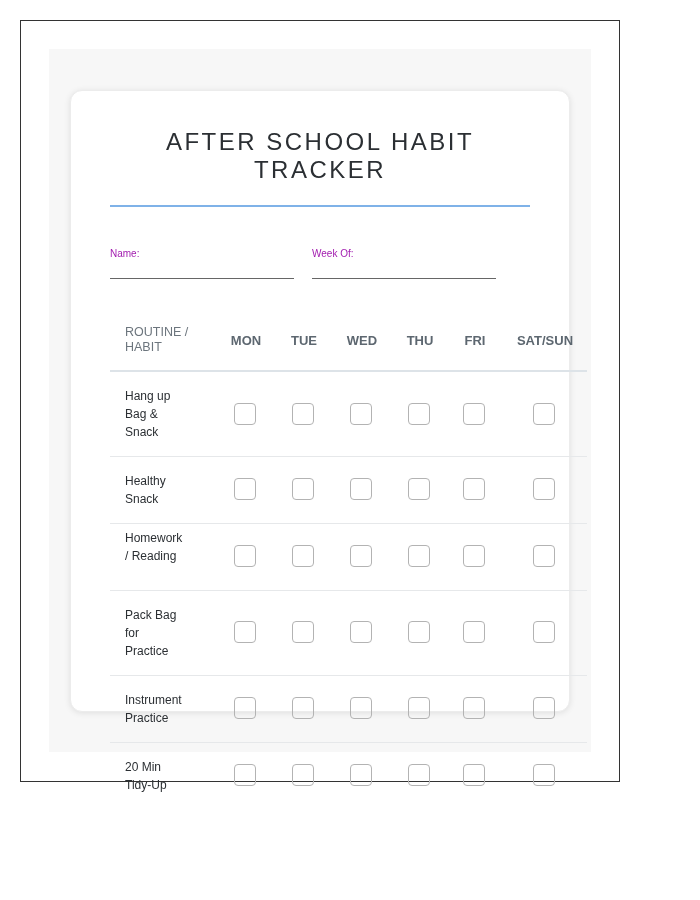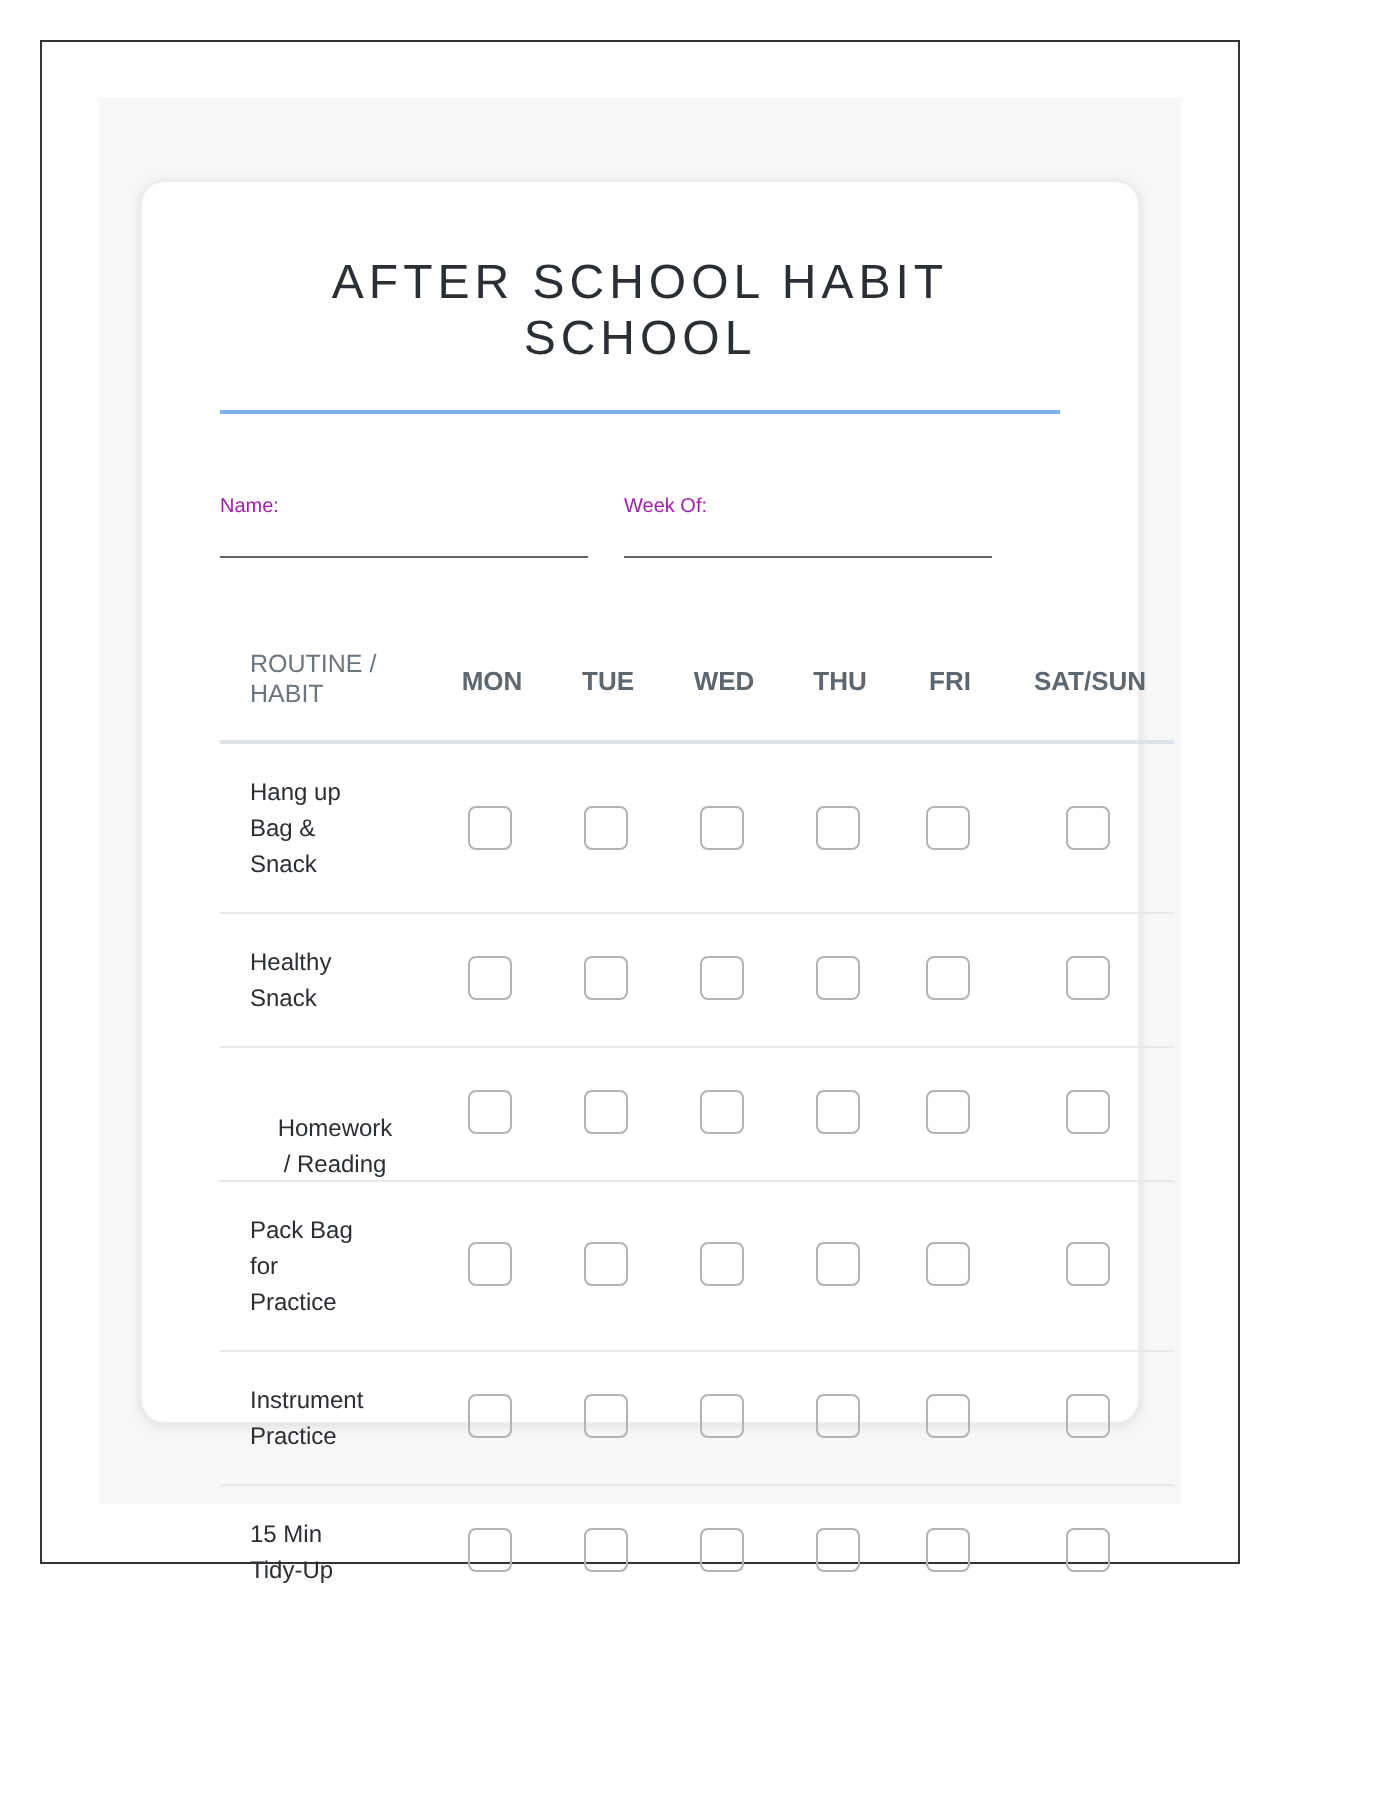--- a/index.html
+++ b/index.html
@@ -29,21 +29,21 @@
   </style>
 </head>
 <body>
 
 <div class="frame"></div>
 <div class="bg"></div>
 <div class="card"></div>
 
 <h1 class="title">
   <span>AFTER SCHOOL HABIT</span><br>
-  <span>SCHOOL</span>
+  <span>TRACKER</span>
 </h1>
 <div class="title-rule"></div>
 
 <span class="field-label" style="left:110px;">Name:</span>
 <div class="field-line" style="left:110px; width:184px;"></div>
 <span class="field-label" style="left:312px;">Week Of:</span>
 <div class="field-line" style="left:312px; width:184px;"></div>
 
 <div class="table">
   <div class="thead">
@@ -82,21 +82,21 @@
     </div>
     <div class="cb" style="left:124px;top:21px;"></div>
     <div class="cb" style="left:182px;top:21px;"></div>
     <div class="cb" style="left:240px;top:21px;"></div>
     <div class="cb" style="left:298px;top:21px;"></div>
     <div class="cb" style="left:353px;top:21px;"></div>
     <div class="cb" style="left:423px;top:21px;"></div>
   </div>
 
   <div class="row" style="height:66px;">
-    <div class="habit-label" style="top:31px;text-align:center;">
+    <div class="habit-label" style="top:5px;">
       <span>Homework</span><br>
       <span>/ Reading</span>
     </div>
     <div class="cb" style="left:124px;top:21px;"></div>
     <div class="cb" style="left:182px;top:21px;"></div>
     <div class="cb" style="left:240px;top:21px;"></div>
     <div class="cb" style="left:298px;top:21px;"></div>
     <div class="cb" style="left:353px;top:21px;"></div>
     <div class="cb" style="left:423px;top:21px;"></div>
   </div>
@@ -123,21 +123,21 @@
     <div class="cb" style="left:124px;top:21px;"></div>
     <div class="cb" style="left:182px;top:21px;"></div>
     <div class="cb" style="left:240px;top:21px;"></div>
     <div class="cb" style="left:298px;top:21px;"></div>
     <div class="cb" style="left:353px;top:21px;"></div>
     <div class="cb" style="left:423px;top:21px;"></div>
   </div>
 
   <div class="row" style="height:66px; border-bottom:none;">
     <div class="habit-label" style="top:15px;">
-      <span>15 Min</span><br>
+      <span>20 Min</span><br>
       <span>Tidy-Up</span>
     </div>
     <div class="cb" style="left:124px;top:21px;"></div>
     <div class="cb" style="left:182px;top:21px;"></div>
     <div class="cb" style="left:240px;top:21px;"></div>
     <div class="cb" style="left:298px;top:21px;"></div>
     <div class="cb" style="left:353px;top:21px;"></div>
     <div class="cb" style="left:423px;top:21px;"></div>
   </div>
 </div>

